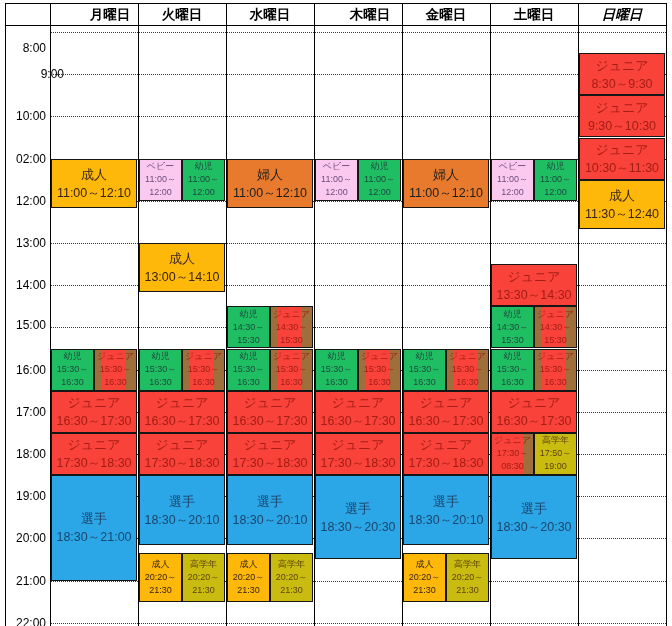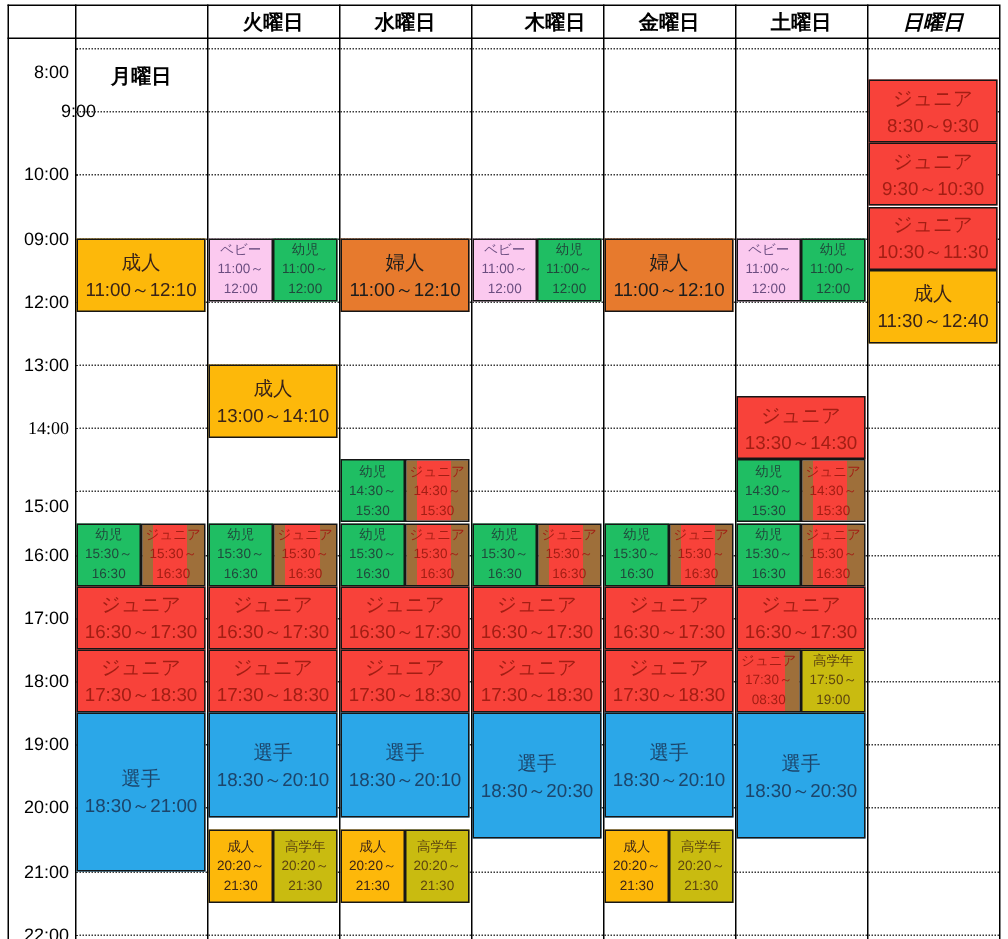--- a/index.html
+++ b/index.html
@@ -25,37 +25,37 @@
   }
   .t-lg-label{font-size:13px;line-height:19px;white-space:nowrap;}
   .t-lg-time{font-size:12.5px;line-height:18px;white-space:nowrap;}
   .t-sm{font-size:9px;line-height:13px;white-space:nowrap;}
 </style>
 </head>
 <body>
 
 <div class="canvas">
   <div id="header-row">
-      <div class="day-header" style="left: 50px; width: 88px; margin-top: 36px;">月曜日</div>
+      <div class="day-header" style="left: 66px; width: 88px;">月曜日</div>
       <div class="day-header" style="left: 138px; width: 88px;">火曜日</div>
       <div class="day-header" style="left: 226px; width: 88px;">水曜日</div>
       <div class="day-header" style="left: 314px; width: 88px; padding-left: 12px;">木曜日</div>
       <div class="day-header" style="left: 402px; width: 88px;">金曜日</div>
       <div class="day-header" style="left: 490px; width: 88px;">土曜日</div>
       <div class="day-header" style="left: 578px; width: 88px; font-style: italic;">日曜日</div>
     </div>
   <div id="time-col">
       <div class="time-label" style="top: 40px;">8:00</div>
       <div class="time-label" style="top: 66.2px; margin-left: 18px;">9:00</div>
       <div class="time-label" style="top: 108.4px;">10:00</div>
-      <div class="time-label" style="top: 150.6px;">09:00</div>
+      <div class="time-label" style="top: 150.6px;">02:00</div>
       <div class="time-label" style="top: 192.8px;">12:00</div>
       <div class="time-label" style="top: 235px;">13:00</div>
-      <div class="time-label" style="top: 277.2px; font-family: Liberation Serif, serif;">14:00</div>
-      <div class="time-label" style="top: 329px; text-align: right;">15:00</div>
+      <div class="time-label" style="top: 277.2px;">14:00</div>
+      <div class="time-label" style="top: 317px; text-align: right;">15:00</div>
       <div class="time-label" style="top: 361.6px;">16:00</div>
       <div class="time-label" style="top: 403.8px;">17:00</div>
       <div class="time-label" style="top: 446px;">18:00</div>
       <div class="time-label" style="top: 488.2px;">19:00</div>
       <div class="time-label" style="top: 530.4px;">20:00</div>
       <div class="time-label" style="top: 572.6px;">21:00</div>
       <div class="time-label" style="top: 614.8px;">22:00</div>
     </div>
   <div id="grid">
       <div class="hline" style="left: 5px; top: 3px; width: 661px;"></div>

